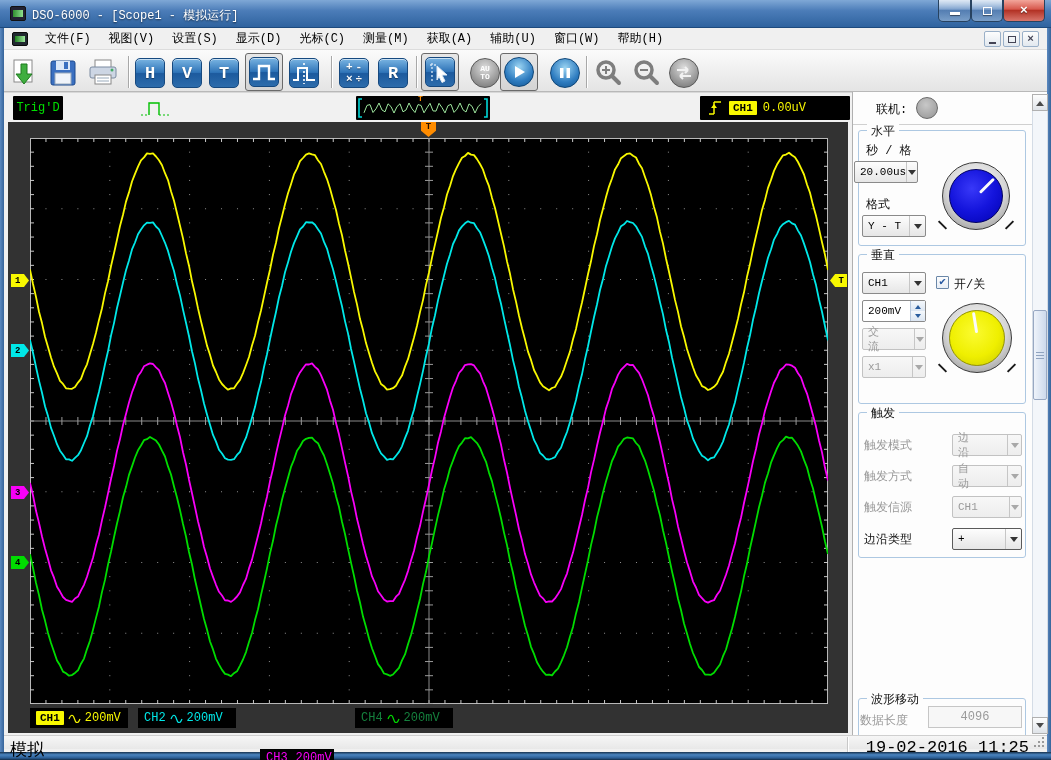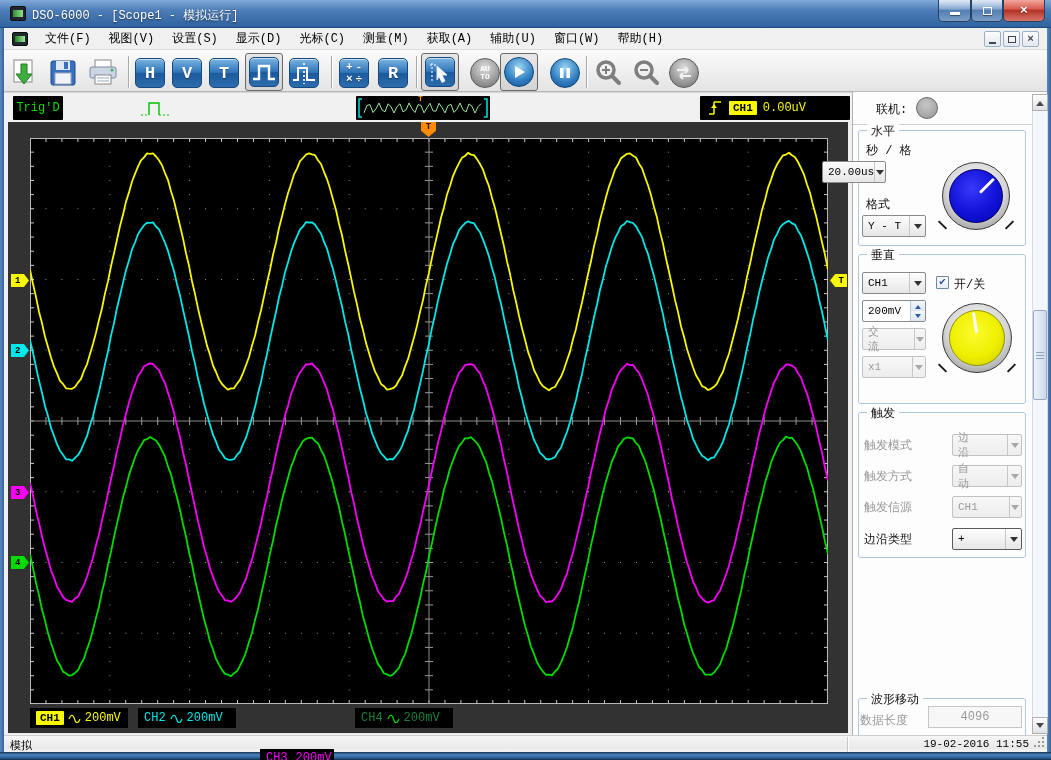--- a/index.html
+++ b/index.html
@@ -78,21 +78,21 @@
   .kind{position:absolute;inset:0;}
   .kind::before{content:'';position:absolute;left:calc(50% - 1.5px);top:12%;width:3px;height:30%;background:#fafafa;border-radius:2px;}
   
   .sb-track{left:1032px;top:94px;width:16px;height:640px;background:#f3f6fa;border:1px solid #d4dce6;}
   .sb-btn{left:1032px;width:16px;height:17px;border:1px solid #b0b0b0;background:linear-gradient(180deg,#fdfdfd,#dfe3e8);display:flex;align-items:center;justify-content:center;}
   .sb-thumb{left:1033px;top:310px;width:14px;height:90px;border:1px solid #98a8c2;border-radius:2px;background:linear-gradient(90deg,#eef3fa,#ccd9ec);display:flex;flex-direction:column;align-items:center;justify-content:center;gap:2px;}
   .sb-thumb i{display:block;width:8px;height:1px;background:#8fa3bf;}
   .tri-n{width:0;height:0;border:4px solid transparent;border-bottom:5px solid #4a4a4a;margin-bottom:3px;}
   .tri-s{width:0;height:0;border:4px solid transparent;border-top:5px solid #4a4a4a;margin-top:3px;}
   
-  .statusbar{left:4px;top:735px;width:1043px;height:14px;background:linear-gradient(180deg,#f6f6f6,#e8e8e8);border-top:1px solid #cfcfcf;font-size:11px;color:#000;}
+  .statusbar{left:4px;top:735px;width:1043px;height:14px;background:linear-gradient(180deg,#f6f6f6,#e8e8e8);border-top:1px solid #cfcfcf;font-size:17px;color:#000;}
   .grip{right:3px;bottom:2px;width:10px;height:10px;}
   .grip i{position:absolute;width:2px;height:2px;background:#9a9a9a;}
 </style>
 </head>
 <body>
 
 <div id="app">
 
   <div class="abs titlebar">
     <span class="abs app-icon"></span>
@@ -1207,21 +1207,21 @@
 
   <div class="abs rpanel"></div>
   <span class="abs lbl" style="left:876px;top:101px;">联机:</span>
   <span class="abs" style="left:916px;top:97px;width:22px;height:22px;border-radius:50%;border:1px solid #6a6a6a;background:radial-gradient(circle at 45% 35%,#c8c8c8,#949494);"></span>
   <div class="abs" style="left:853px;top:124px;width:179px;height:1px;background:#d0d0d0;"></div>
 
   <div class="abs group" style="left:858px;top:130px;width:168px;height:116px;">
     <span class="group-title">水平</span>
   </div>
   <span class="abs lbl" style="left:866px;top:142px;">秒 / 格</span>
-  <div class="abs dd" style="left:822px;top:161px;width:64px;">
+  <div class="abs dd" style="left:854px;top:161px;width:64px;">
     <span>20.00us</span>
     <span class="dbox">
         <i class="tri"></i>
       </span>
   </div>
   <span class="abs lbl" style="left:866px;top:196px;">格式</span>
   <div class="abs dd" style="left:862px;top:215px;width:64px;">
     <span>Y - T</span>
     <span class="dbox">
         <i class="tri"></i>
@@ -1322,21 +1322,21 @@
       <i></i>
       <i></i>
     </div>
   <div class="abs sb-btn" style="top:717px;">
       <i class="tri-s"></i>
     </div>
 
   <div class="abs statusbar">
     <span class="abs" style="left:6px;top:2px;">模拟</span>
     <span class="abs" style="left:843px;top:1px;width:1px;height:15px;background:#c8c8c8;box-shadow:1px 0 0 #fff;"></span>
-    <span class="abs" style="right:18px;top:2px;">19-02-2016  11:55</span>
+    <span class="abs" style="right:18px;top:2px;">19-02-2016  11:25</span>
     <span class="abs grip">
       <i style="right:0;bottom:0;"></i>
         <i style="right:4px;bottom:0;"></i>
         <i style="right:8px;bottom:0;"></i>
       <i style="right:0;bottom:4px;"></i>
         <i style="right:4px;bottom:4px;"></i>
         <i style="right:0;bottom:8px;"></i>
     </span>
   </div>
 </div>

